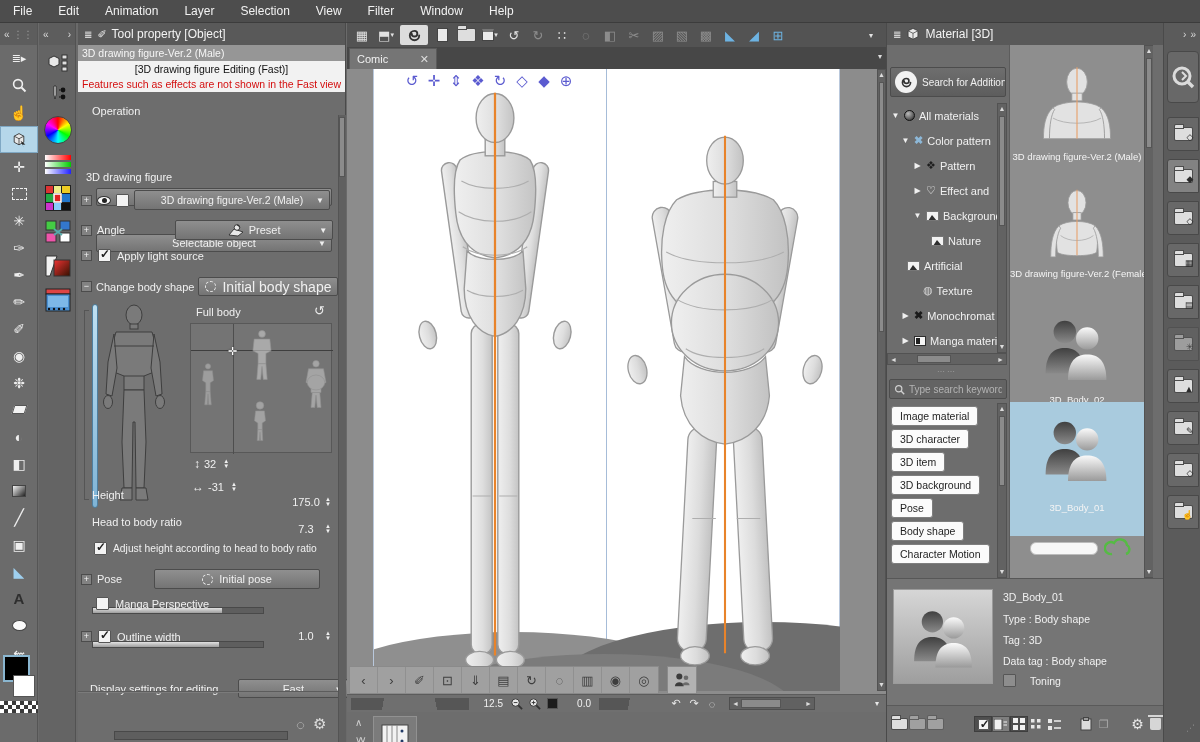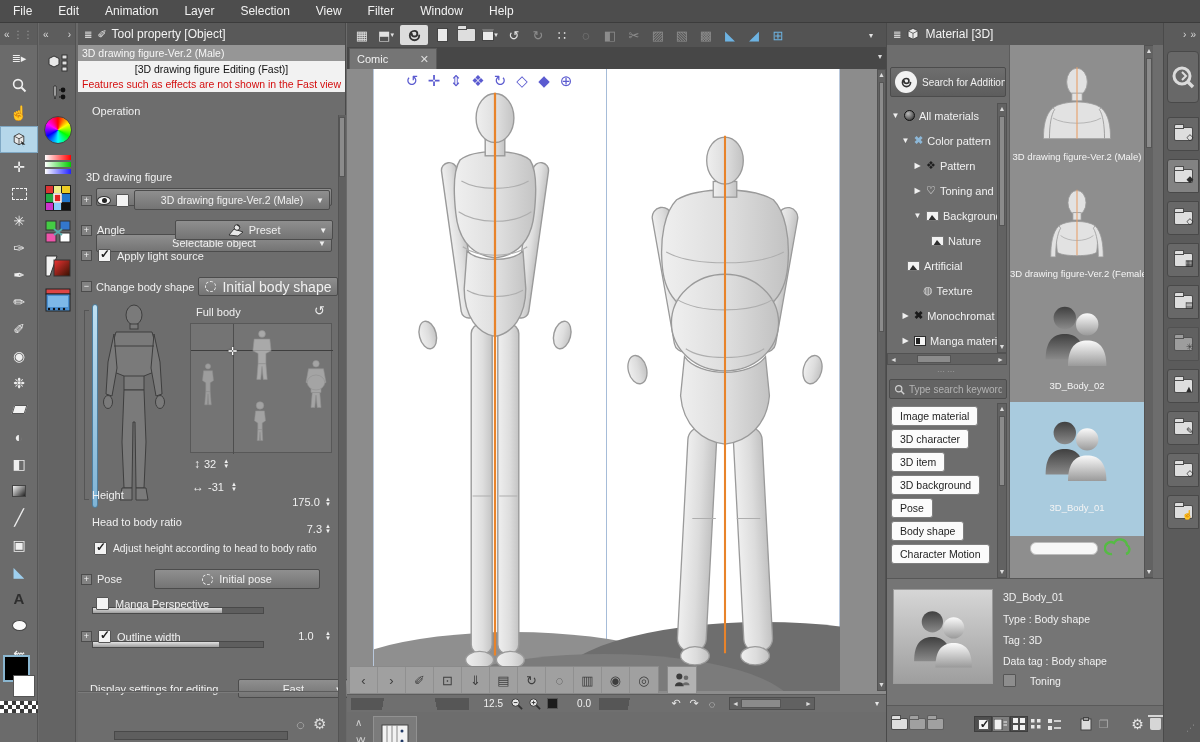--- a/index.html
+++ b/index.html
@@ -376,21 +376,21 @@
         <span>▲</span>
         <span>▼</span>
       </span>
   </div>
 
   <div class="a lab" style="left:14px;top:493px">Head to body ratio</div>
   <div class="a track" style="left:14px;top:506px;width:172px">
       <span class="fill" style="width:74%"></span>
     </div>
   <div class="a f" style="left:212px;top:500px">
-    <span class="lab" style="width:32px;text-align:right">7.3</span>
+    <span class="lab" style="width:32px;text-align:center">7.3</span>
     <span class="spin">
         <span>▲</span>
         <span>▼</span>
       </span>
   </div>
 
   <div class="a f" style="left:16px;top:519px;gap:6px">
     <span class="chk on"></span>
     <span class="lab" style="font-size:10.3px">Adjust height according to head to body ratio</span>
   </div>
@@ -680,21 +680,21 @@
           <span>Color pattern</span>
         </div>
       <div class="treerow" style="padding-left:26px">
           <span class="tar">▶</span>
           <span style="color:#1e1e1e;flex:none">❖</span>
           <span>Pattern</span>
         </div>
       <div class="treerow" style="padding-left:26px">
           <span class="tar">▶</span>
           <span style="color:#f2f2f2;flex:none">♡</span>
-          <span>Toning and</span>
+          <span>Effect and</span>
         </div>
       <div class="treerow" style="padding-left:26px">
           <span class="tar">▼</span>
           <span class="imgic"></span>
           <span>Background</span>
         </div>
       <div class="treerow" style="padding-left:44px">
           <span class="imgic"></span>
           <span>Nature</span>
         </div>
@@ -778,21 +778,21 @@
             <path d="M28,52 C38,45 62,45 72,52 C75,58 76,68 74,84 C70,90 30,90 26,84 C24,68 25,58 28,52Z"></path>
             <path d="M28,52 C20,60 18,74 18,90 L24,90 C24,74 26,62 30,55Z"></path>
             <path d="M72,52 C80,60 82,74 82,90 L76,90 C76,74 74,62 70,55Z"></path>
           </g>
         <path d="M30,64 C40,72 60,72 70,64" fill="none" stroke="#adadad"></path>
         <line x1="50" y1="8" x2="50" y2="88" stroke="#e8a06a" stroke-width="1.3"></line>
       </svg>
       <div class="mitem-label a" style="left:0;top:98px;width:134px">3D drawing figure-Ver.2 (Female)</div>
     </div>
 
-    <div class="a" style="left:0;top:241px;width:127px;height:116px">
+    <div class="a" style="left:0;top:255px;width:127px;height:116px">
       <svg class="a" style="left:26px;top:12px" width="80" height="72" viewBox="0 0 100 80">
         <defs>
           <linearGradient id="bd1" x1="0" y1="0" x2="0" y2="1">
               <stop offset="0" stop-color="#404040"></stop>
               <stop offset="1" stop-color="#8a8a8a"></stop>
             </linearGradient>
           <linearGradient id="bd2" x1="0" y1="0" x2="0" y2="1">
               <stop offset="0" stop-color="#fafafa"></stop>
               <stop offset="1" stop-color="#9a9a9a"></stop>
             </linearGradient>

